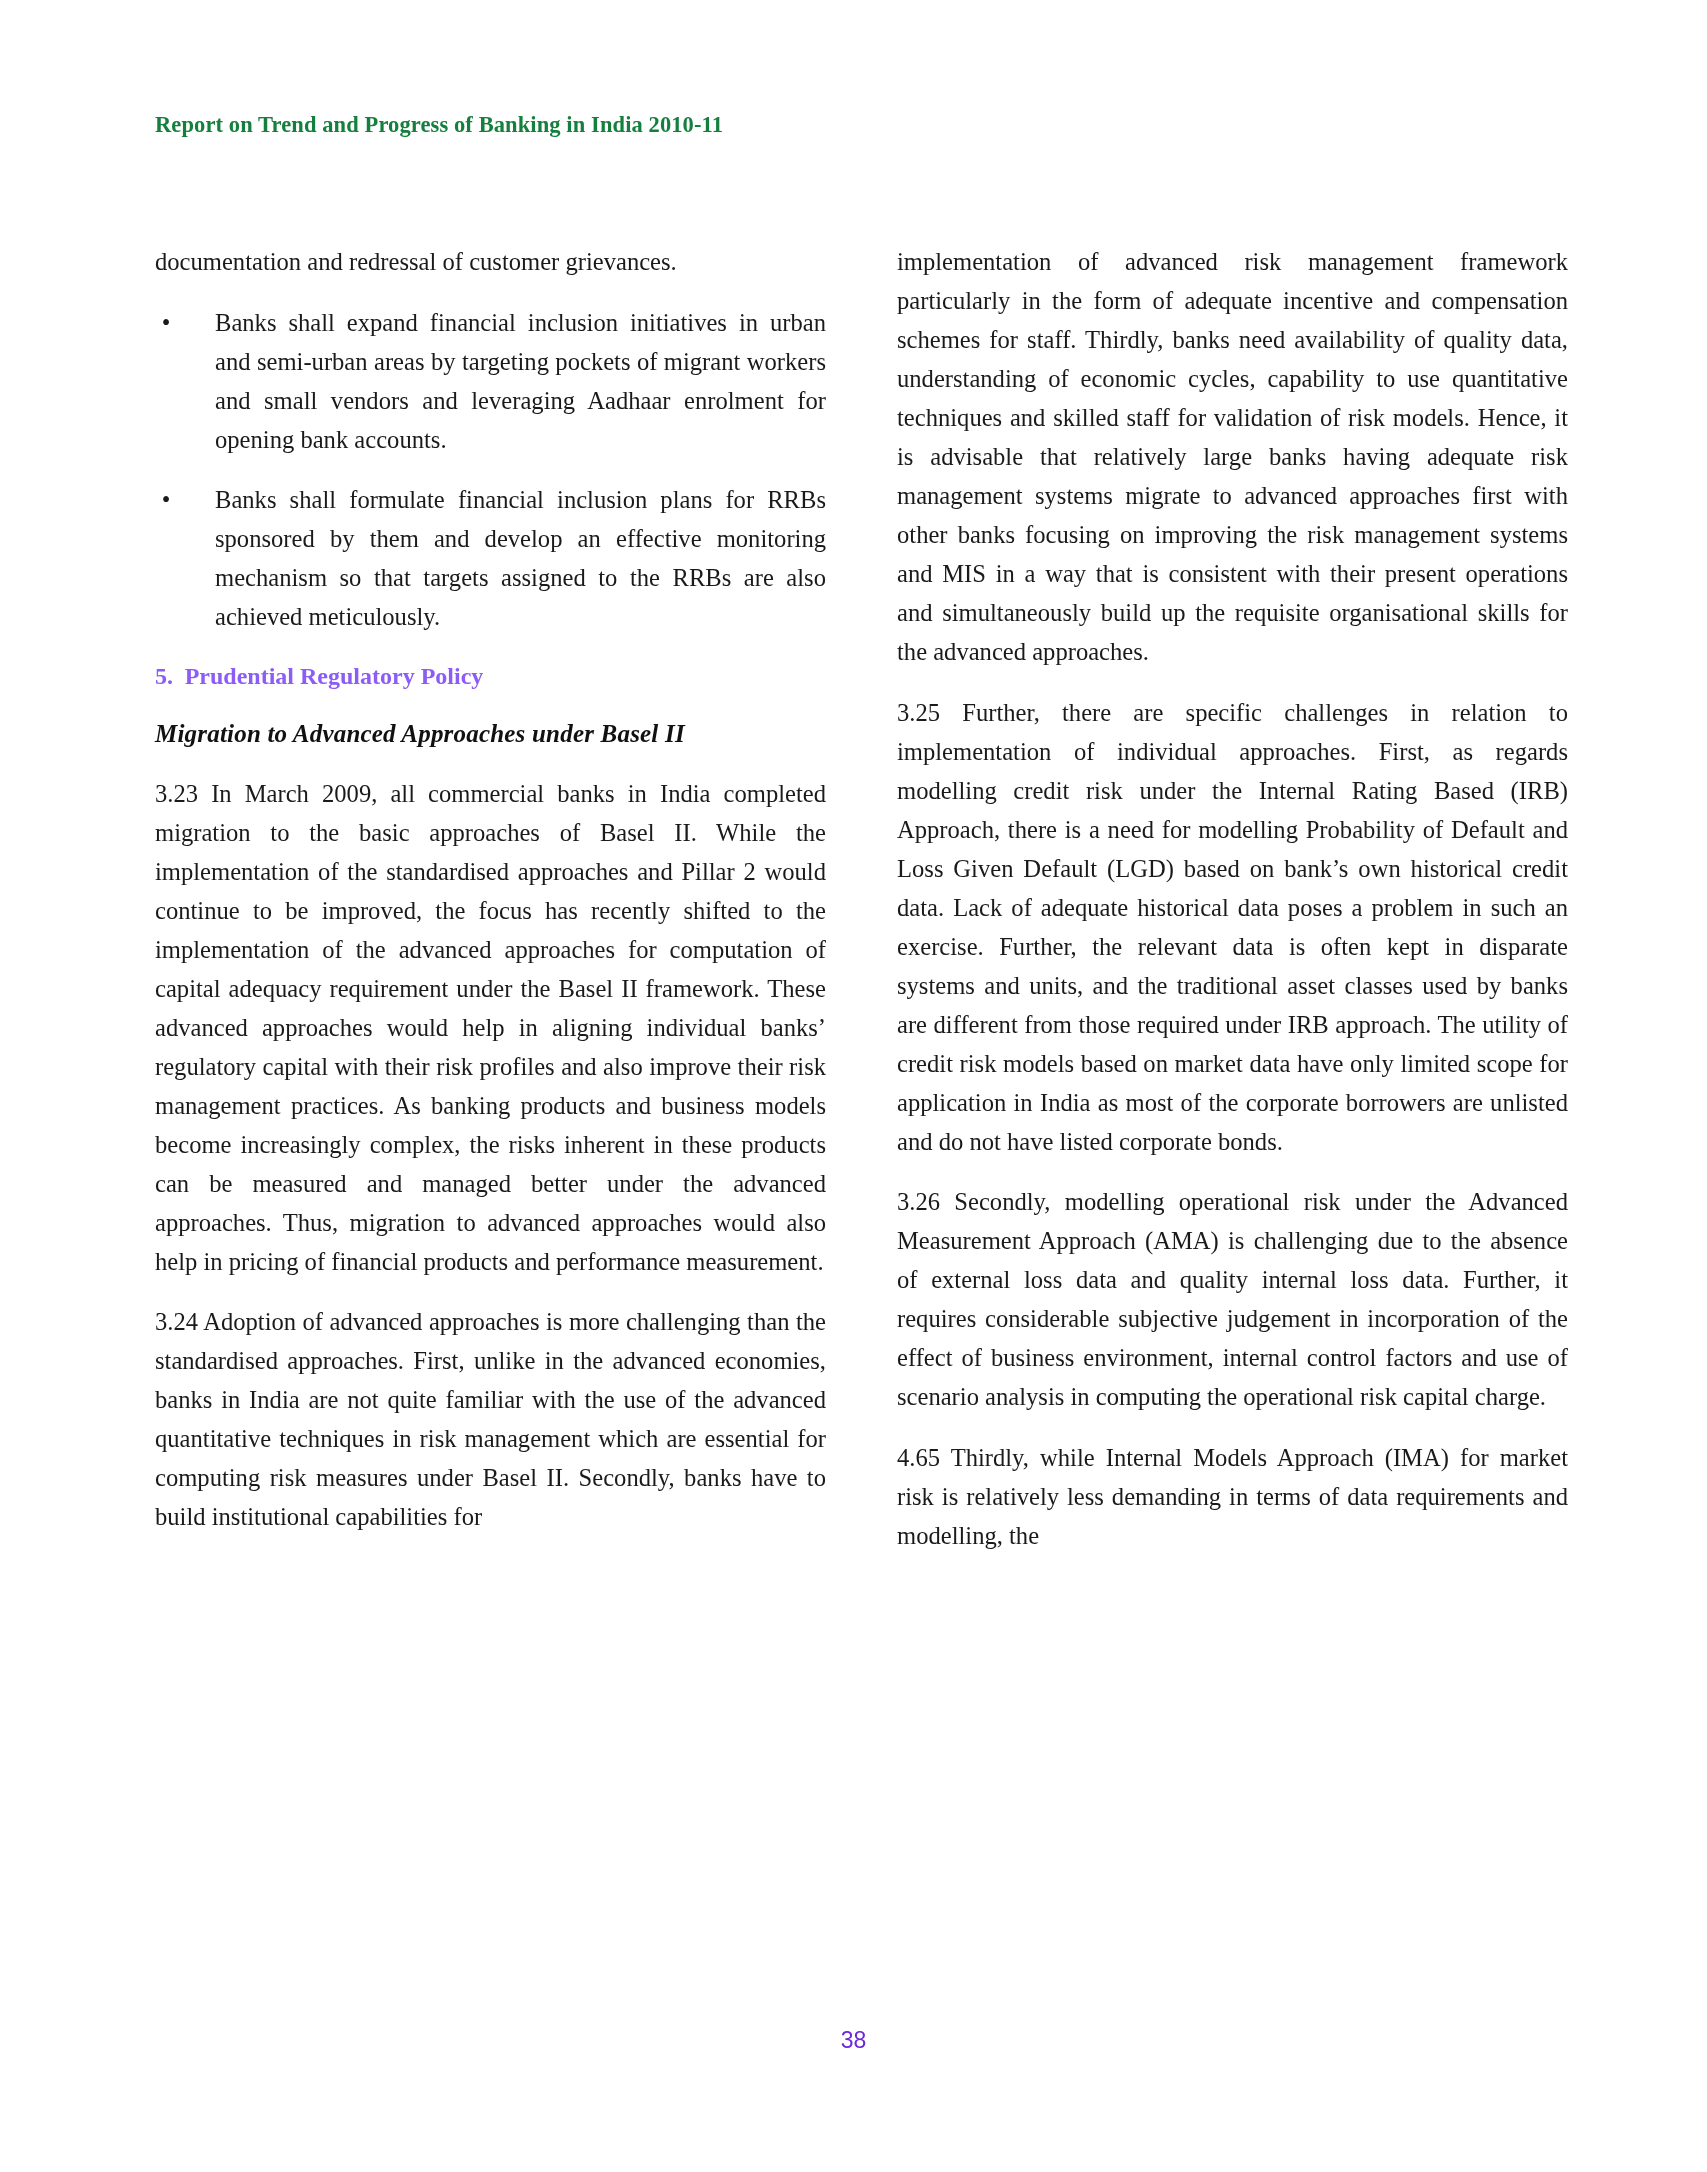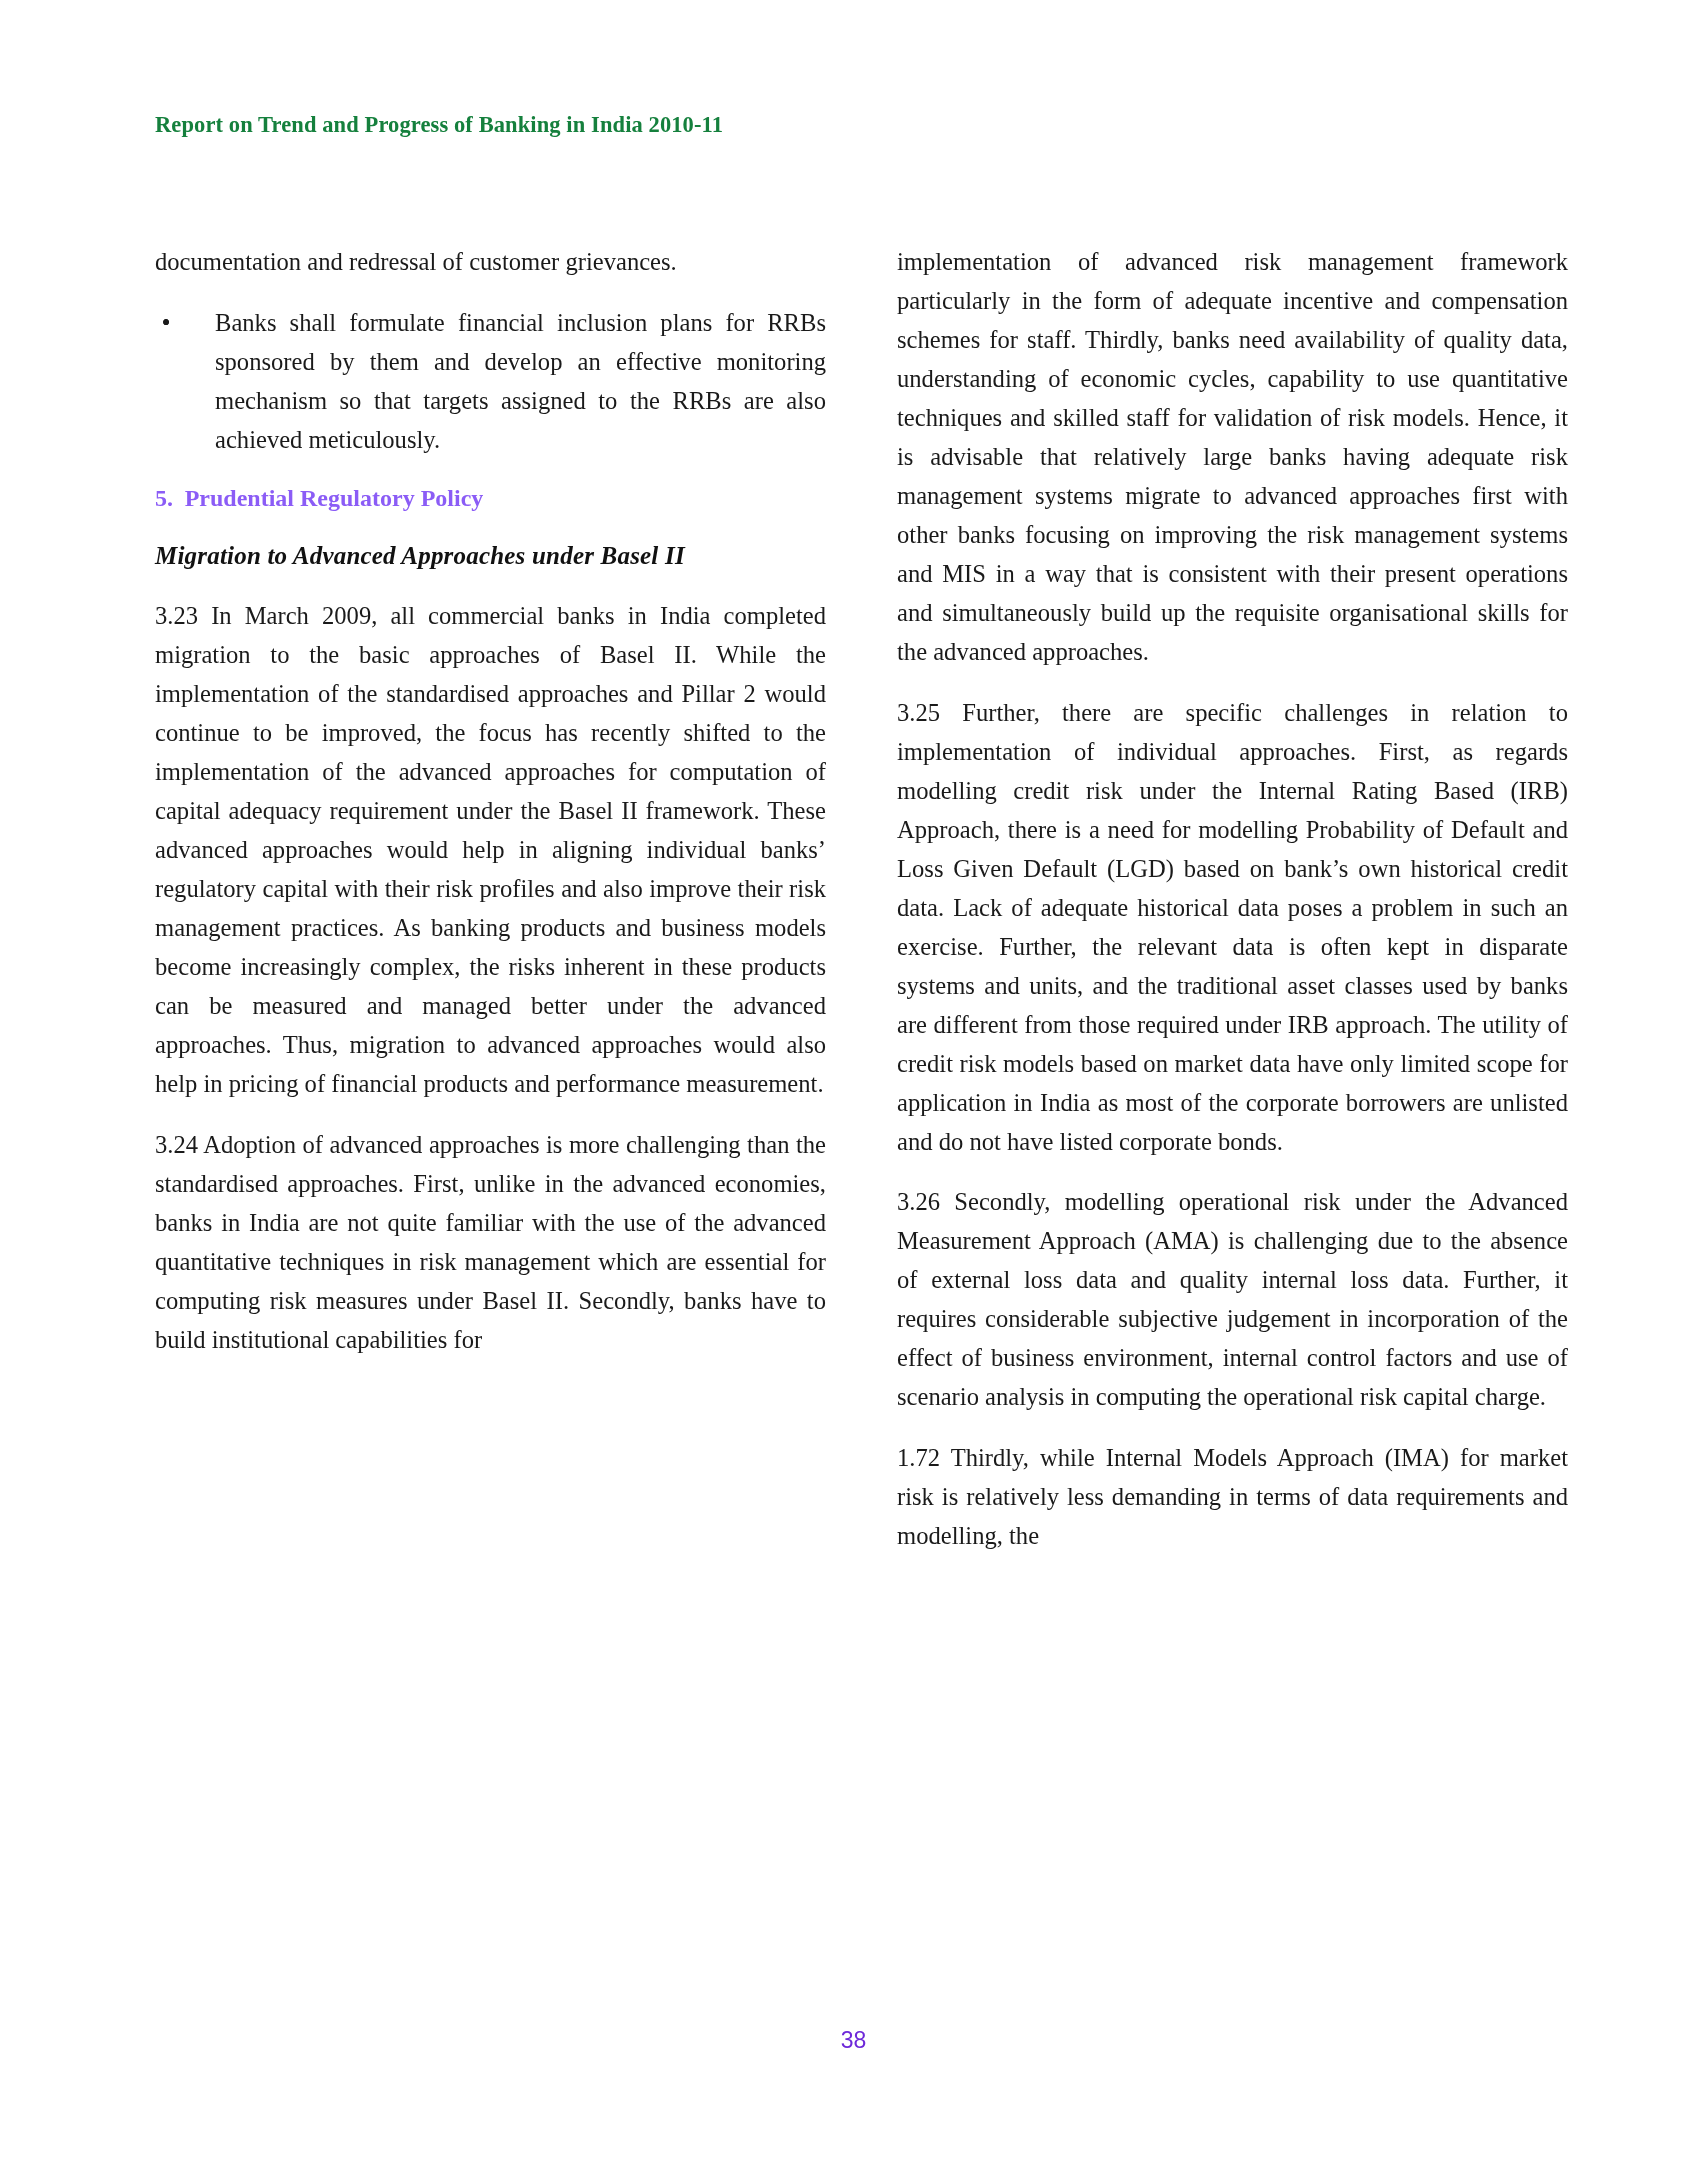--- a/index.html
+++ b/index.html
@@ -132,20 +132,21 @@
 
   <div class="columns">
 
     <div class="col">
 
       <p class="body cont">documentation and redressal of customer grievances.</p>
 
       <ul class="bullets">
         <li>
           <span class="bullet-dot">•</span>
+          <span>Banks shall expand financial inclusion initiatives in urban and semi-urban areas by targeting pockets of migrant workers and small vendors and leveraging Aadhaar enrolment for opening bank accounts.</span>
         </li>
         <li>
           <span class="bullet-dot">•</span>
           <span>Banks shall formulate financial inclusion plans for RRBs sponsored by them and develop an effective monitoring mechanism so that targets assigned to the RRBs are also achieved meticulously.</span>
         </li>
       </ul>
 
       <h2 class="section-heading">
         <span class="num">5.</span><span>Prudential Regulatory Policy</span>
       </h2>
@@ -159,21 +160,21 @@
     </div>
 
     <div class="col">
 
       <p class="body cont">implementation of advanced risk management framework particularly in the form of adequate incentive and compensation schemes for staff. Thirdly, banks need availability of quality data, understanding of economic cycles, capability to use quantitative techniques and skilled staff for validation of risk models. Hence, it is advisable that relatively large banks having adequate risk management systems migrate to advanced approaches first with other banks focusing on improving the risk management systems and MIS in a way that is consistent with their present operations and simultaneously build up the requisite organisational skills for the advanced approaches.</p>
 
       <p class="body">3.25 Further, there are specific challenges in relation to implementation of individual approaches. First, as regards modelling credit risk under the Internal Rating Based (IRB) Approach, there is a need for modelling Probability of Default and Loss Given Default (LGD) based on bank’s own historical credit data. Lack of adequate historical data poses a problem in such an exercise. Further, the relevant data is often kept in disparate systems and units, and the traditional asset classes used by banks are different from those required under IRB approach. The utility of credit risk models based on market data have only limited scope for application in India as most of the corporate borrowers are unlisted and do not have listed corporate bonds.</p>
 
       <p class="body">3.26 Secondly, modelling operational risk under the Advanced Measurement Approach (AMA) is challenging due to the absence of external loss data and quality internal loss data. Further, it requires considerable subjective judgement in incorporation of the effect of business environment, internal control factors and use of scenario analysis in computing the operational risk capital charge.</p>
 
-      <p class="body">1.72 Thirdly, while Internal Models Approach (IMA) for market risk is relatively less demanding in terms of data requirements and modelling, the</p>
+      <p class="body">4.65 Thirdly, while Internal Models Approach (IMA) for market risk is relatively less demanding in terms of data requirements and modelling, the</p>
 
     </div>
 
   </div>
 
   <div class="folio">38</div>
 
 </div>
 
 

